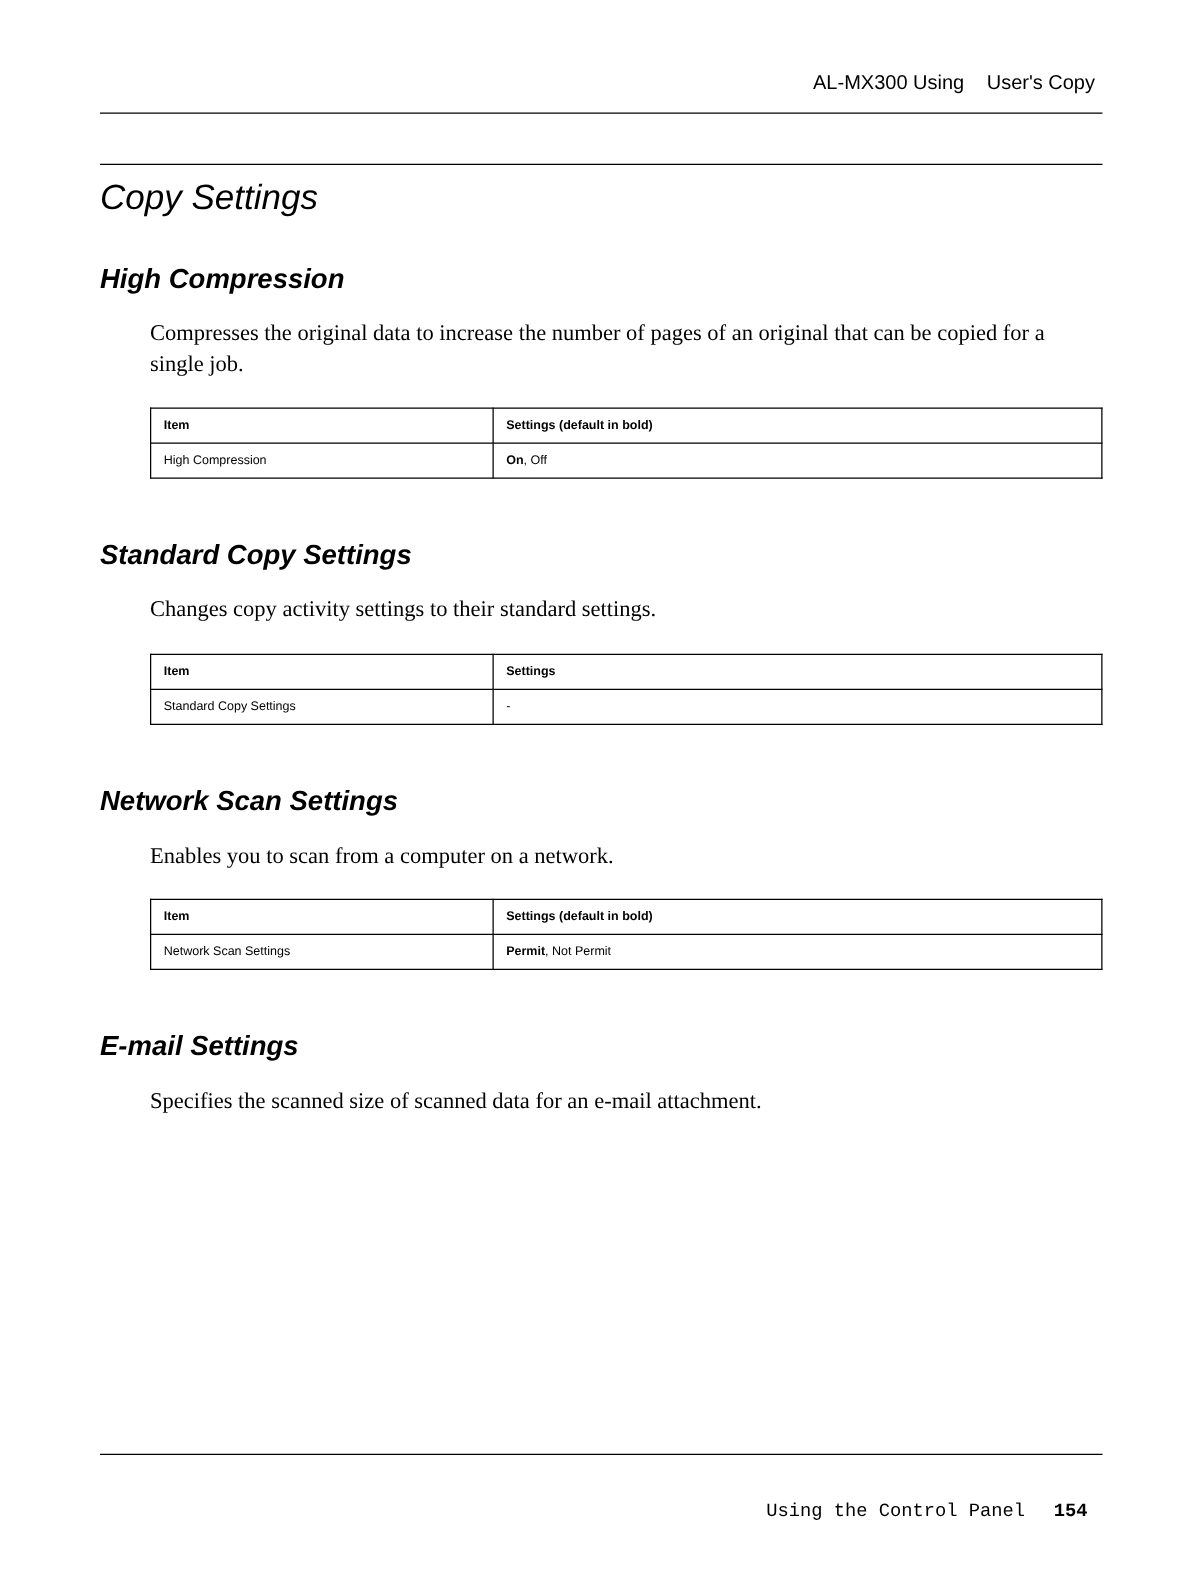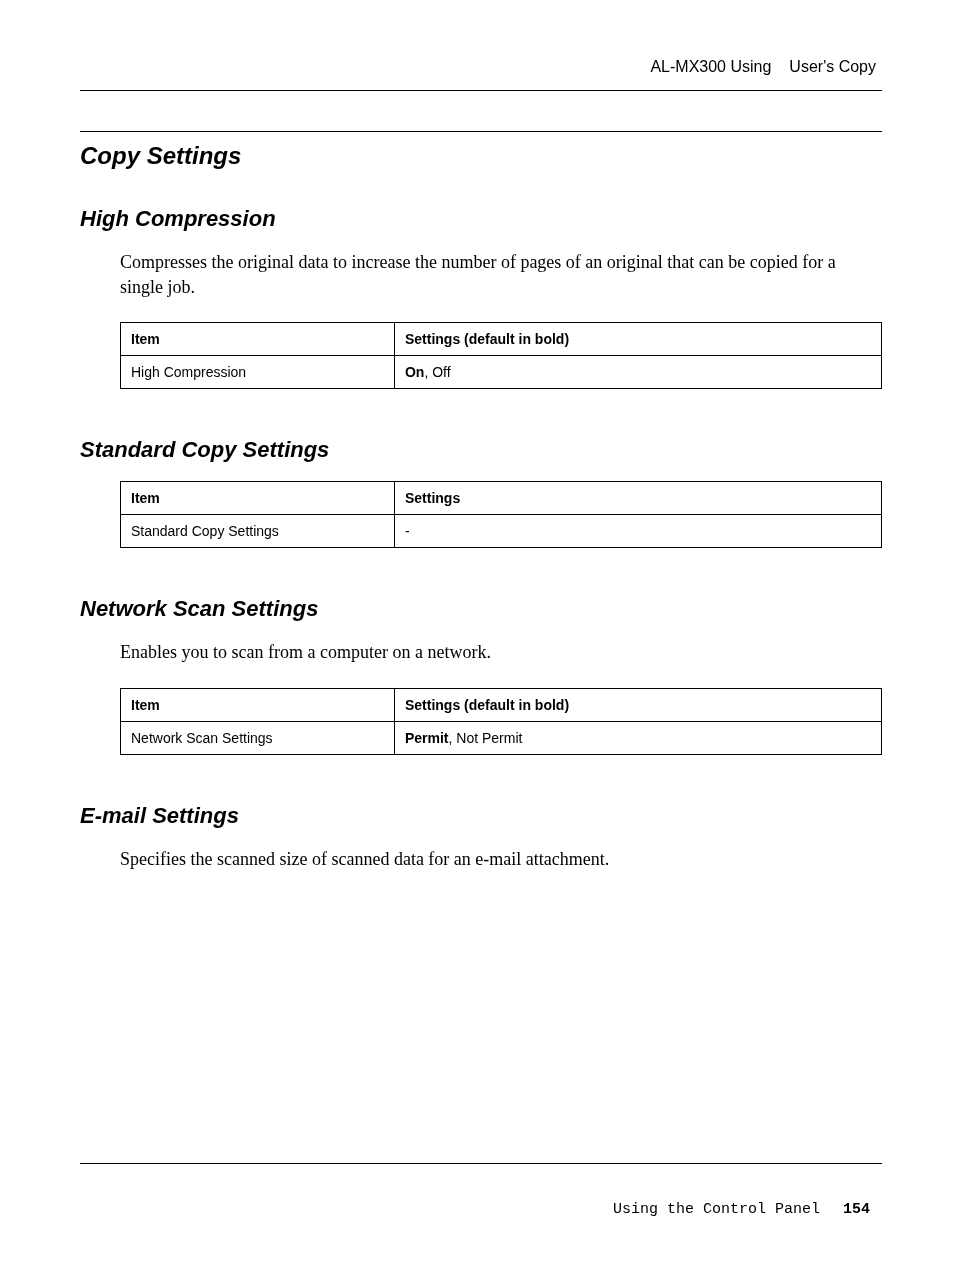--- a/index.html
+++ b/index.html
@@ -16,22 +16,22 @@
     font-size: 16px;
     padding-right: 6px;
     padding-bottom: 14px;
     border-bottom: 1px solid #000;
   }
   .header-gap { display: inline-block; width: 18px; }
   .content { padding-top: 40px; }
   .h2 {
     font-family: "Segoe UI", "Myriad Pro", Arial, sans-serif;
     font-style: italic;
-    font-weight: 700;
-    font-size: 24px;
+    font-weight: 400;
+    font-size: 28px;
     border-top: 1.5px solid #000;
     padding-top: 10px;
     margin-bottom: 36px;
   }
   .h3 {
     font-family: "Segoe UI", "Myriad Pro", Arial, sans-serif;
     font-style: italic;
     font-weight: 700;
     font-size: 22px;
     margin-bottom: 18px;
@@ -46,21 +46,21 @@
   table {
     border-collapse: collapse;
     width: calc(100% - 40px);
     margin-left: 40px;
     margin-bottom: 48px;
   }
   th, td {
     border: 1px solid #000;
     text-align: left;
     font-family: "Segoe UI", "Myriad Pro", Arial, sans-serif;
-    font-size: 14px;
+    font-size: 10px;
     padding: 8px 10px;
     vertical-align: middle;
   }
   th { font-weight: 700; }
   .col-item { width: 36%; }
   .bold { font-weight: 700; }
   .footer {
     position: absolute;
     bottom: 56px;
     right: 84px;
@@ -96,20 +96,21 @@
       <th>Settings (default in bold)</th>
     </tr>
     <tr>
       <td>High Compression</td>
       <td><span class="bold">On</span><span>, Off</span></td>
     </tr>
   </tbody>
     </table>
 
   <div class="h3">Standard Copy Settings</div>
+  <p class="para">Changes copy activity settings to their standard settings.</p>
   <table>
     <tbody>
         <tr>
       <th class="col-item">Item</th>
       <th>Settings</th>
     </tr>
     <tr>
       <td>Standard Copy Settings</td>
       <td>-</td>
     </tr>

